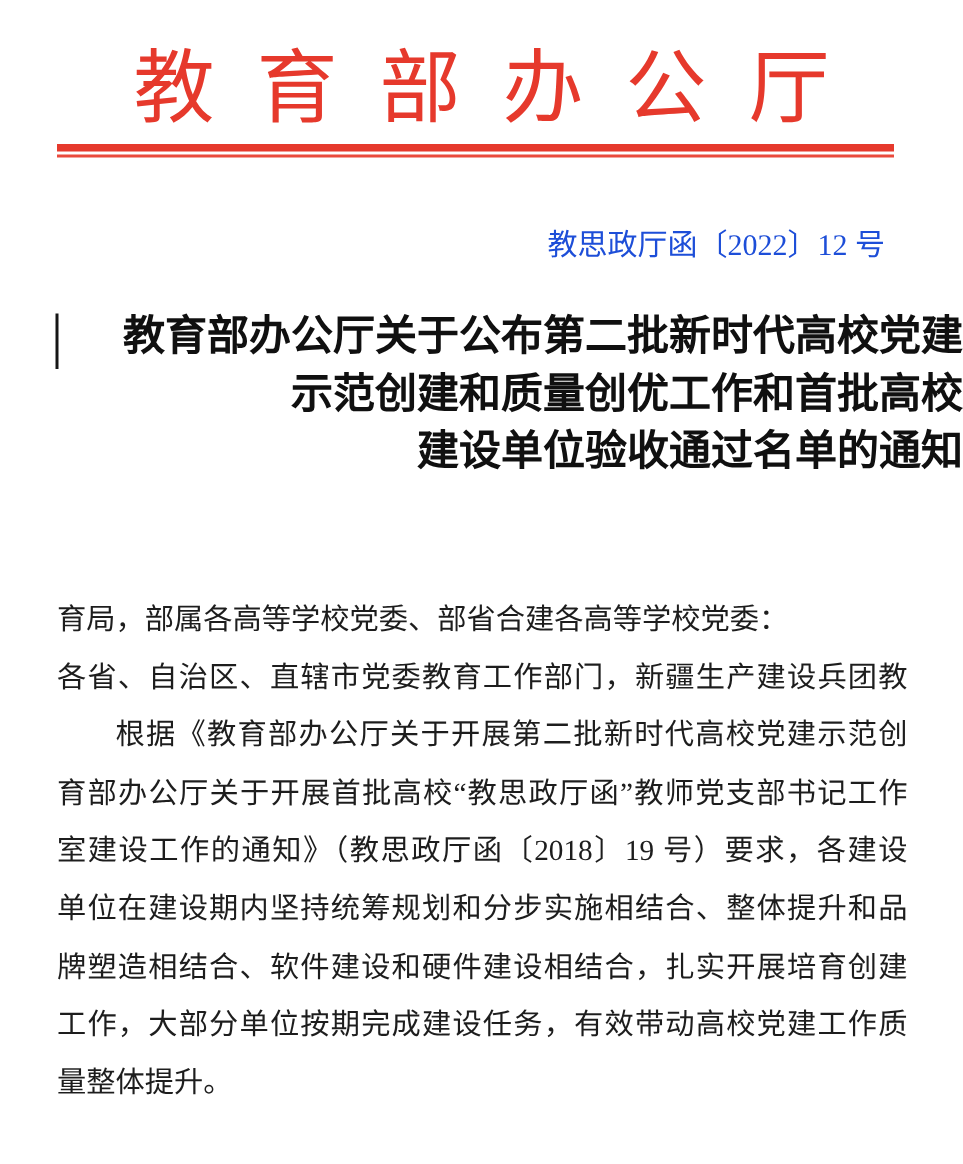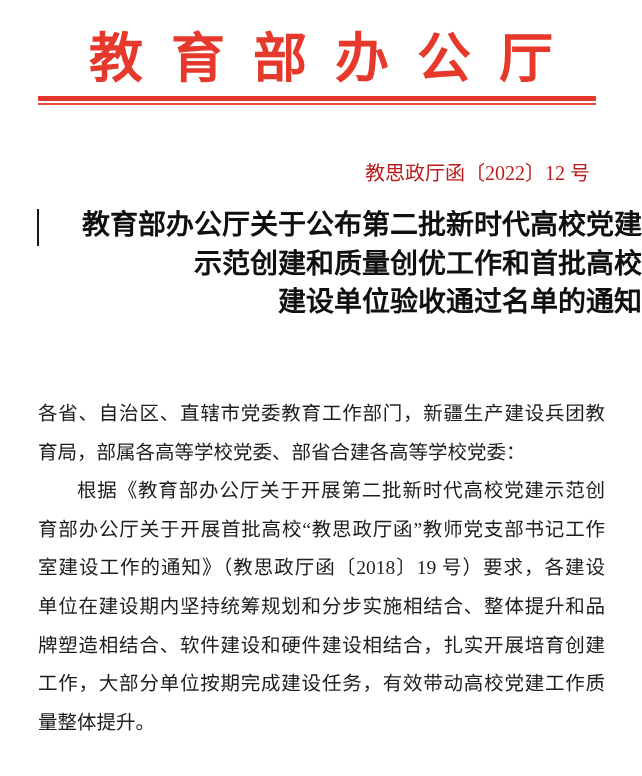--- a/index.html
+++ b/index.html
@@ -12,43 +12,43 @@
     font-family: "Liberation Serif", "DejaVu Serif", serif;
   }
   
   .agency {
     position: absolute;
     top: 14px;
     left: 0;
     width: 100%;
     text-align: center;
     font-size: 54px;
-    font-weight: bold;
+    font-weight: normal;
     letter-spacing: 28px;
     padding-left: 28px; 
     box-sizing: border-box;
     color: #e6392c;
     white-space: nowrap;
   }
   .double-rule {
     position: absolute;
     top: 96px;
     left: 38px;
     width: 558px;
   }
   .rule-thick { height: 5px; background: #e6392c; }
   .rule-gap   { height: 2px; background: transparent; }
   .rule-thin  { height: 2px; background: #ea4a3c; }
   
   .doc-number {
     position: absolute;
-    top: 157px;
+    top: 147px;
     right: 52px;
     font-size: 20px;
-    color: #b91c1c;
+    color: #1d4ed8;
     white-space: nowrap;
   }
   
   .title-block {
     position: absolute;
     top: 206px;
     left: 0;
     width: 100%;
     text-align: right;
     font-size: 28px;
@@ -99,22 +99,22 @@
 
   <span class="cursor-bar"></span>
 
   <div class="title-block">
     <div class="title-line">教育部办公厅关于公布第二批新时代高校党建</div>
     <div class="title-line">示范创建和质量创优工作和首批高校</div>
     <div class="title-line">建设单位验收通过名单的通知</div>
   </div>
 
   <div class="body-text">
+    <div class="body-line">育局，部属各高等学校党委、部省合建各高等学校党委：</div>
     <div class="body-line just">各省、自治区、直辖市党委教育工作部门，新疆生产建设兵团教</div>
-    <div class="body-line">育局，部属各高等学校党委、部省合建各高等学校党委：</div>
     <div class="body-line just indent">根据《教育部办公厅关于开展第二批新时代高校党建示范创</div>
     <div class="body-line just">育部办公厅关于开展首批高校“教思政厅函”教师党支部书记工作</div>
     <div class="body-line just">室建设工作的通知》（教思政厅函〔2018〕19 号）要求，各建设</div>
     <div class="body-line just">单位在建设期内坚持统筹规划和分步实施相结合、整体提升和品</div>
     <div class="body-line just">牌塑造相结合、软件建设和硬件建设相结合，扎实开展培育创建</div>
     <div class="body-line just">工作，大部分单位按期完成建设任务，有效带动高校党建工作质</div>
     <div class="body-line">量整体提升。</div>
   </div>
 
 </div>

